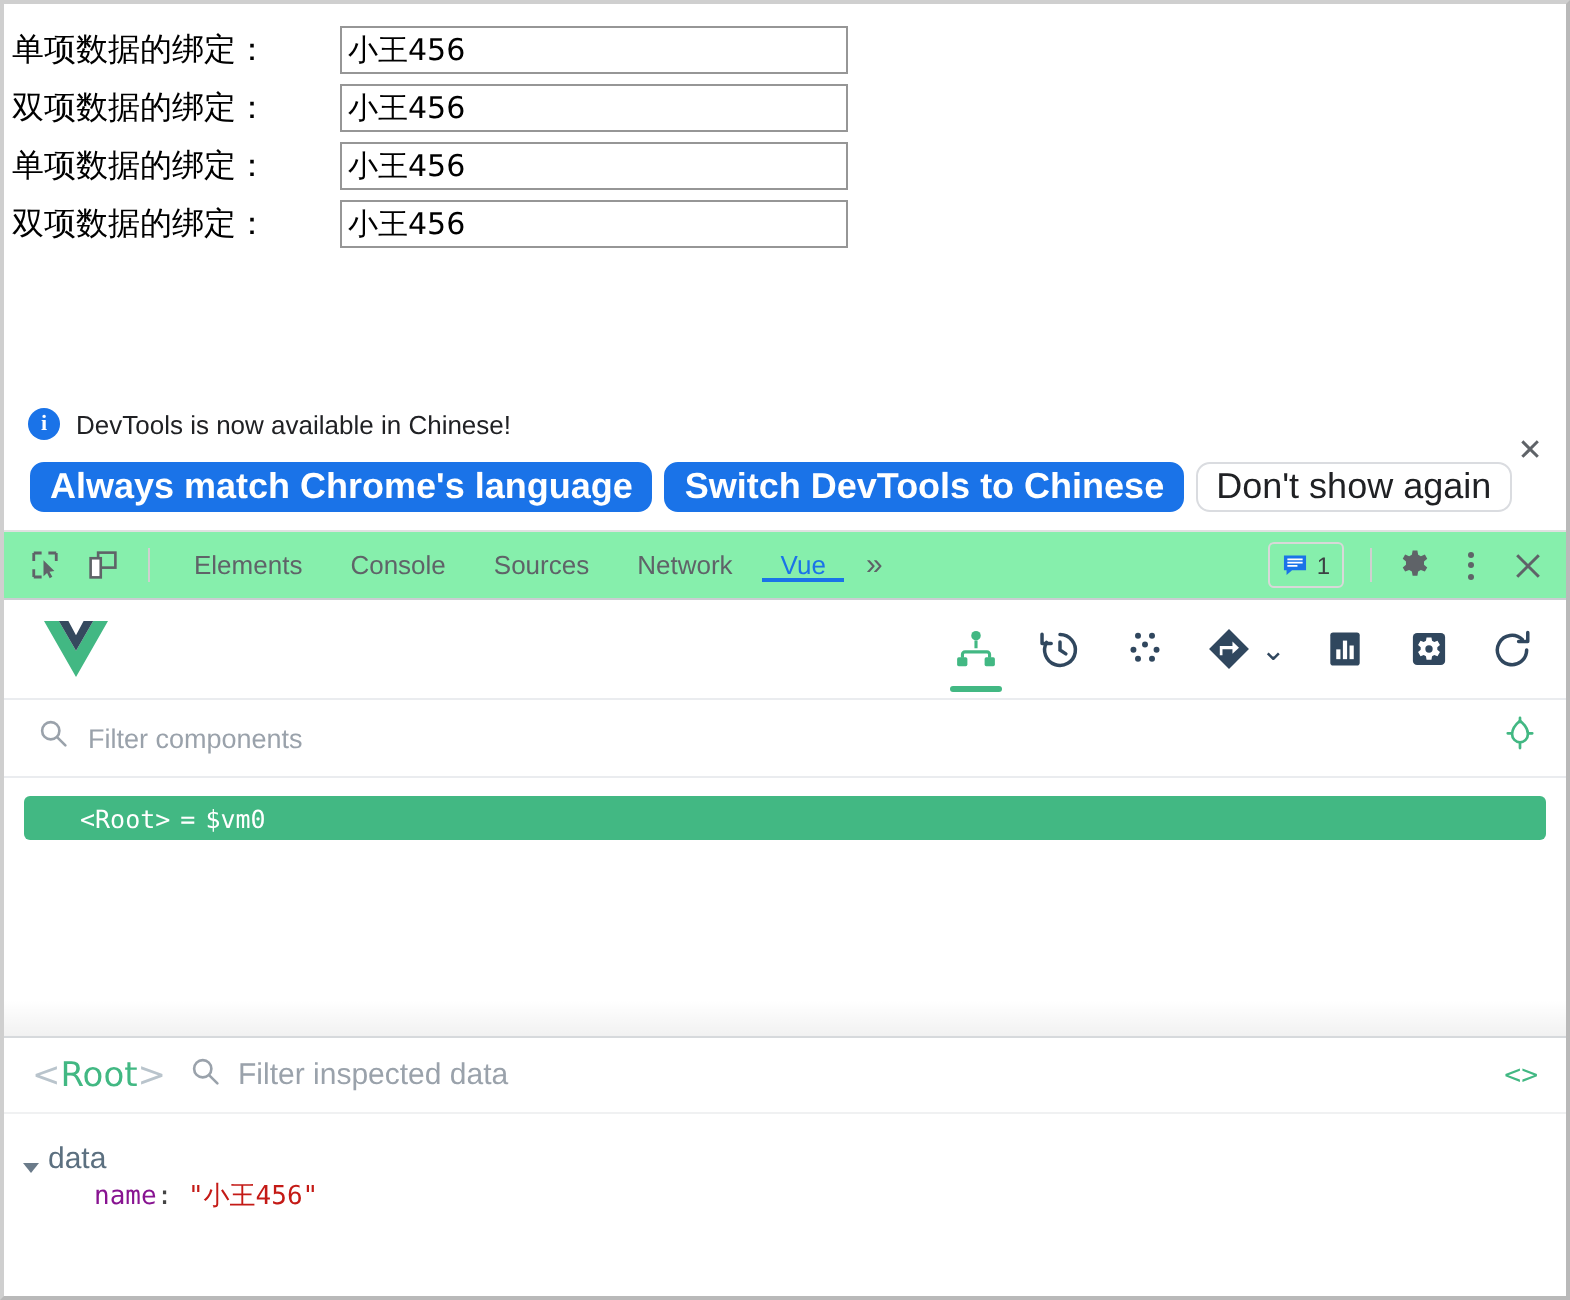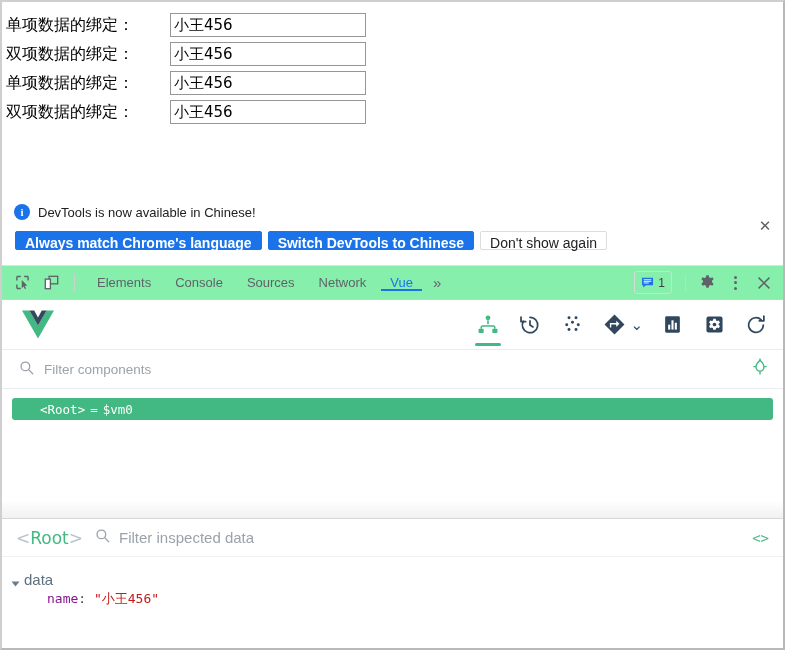--- a/index.html
+++ b/index.html
@@ -47,21 +47,21 @@
   }
   .form-label {
     font-family: "DejaVu Sans", sans-serif;
     font-size: 16px;
     color: #000000;
     width: 164px;
     white-space: nowrap;
     letter-spacing: 0px;
   }
   .form-input {
-    width: 196px;
+    width: 254px;
     height: 24px;
     box-sizing: border-box;
     border: 1px solid #969696;
     border-radius: 0;
     outline: none;
     background: #ffffff;
     font-family: "DejaVu Sans", sans-serif;
     font-size: 15px;
     color: #000000;
     padding: 1px 3px;
@@ -123,24 +123,24 @@
   }
   .infobar-actions {
     display: flex;
     align-items: center;
     gap: 6px;
     margin-top: 9px;
     padding-left: 1px;
   }
   .btn {
     font-family: "Liberation Sans", sans-serif;
-    font-size: 14px;
-    height: 19px;
+    font-size: 18px;
+    height: 25px;
     padding: 0 9px;
-    border-radius: 2px;
+    border-radius: 7px;
     border: 1px solid transparent;
     cursor: pointer;
     white-space: nowrap;
     line-height: 23px;
     box-sizing: border-box;
   }
   .btn-primary {
     background: #1a73e8;
     color: #ffffff;
     font-weight: 600;

